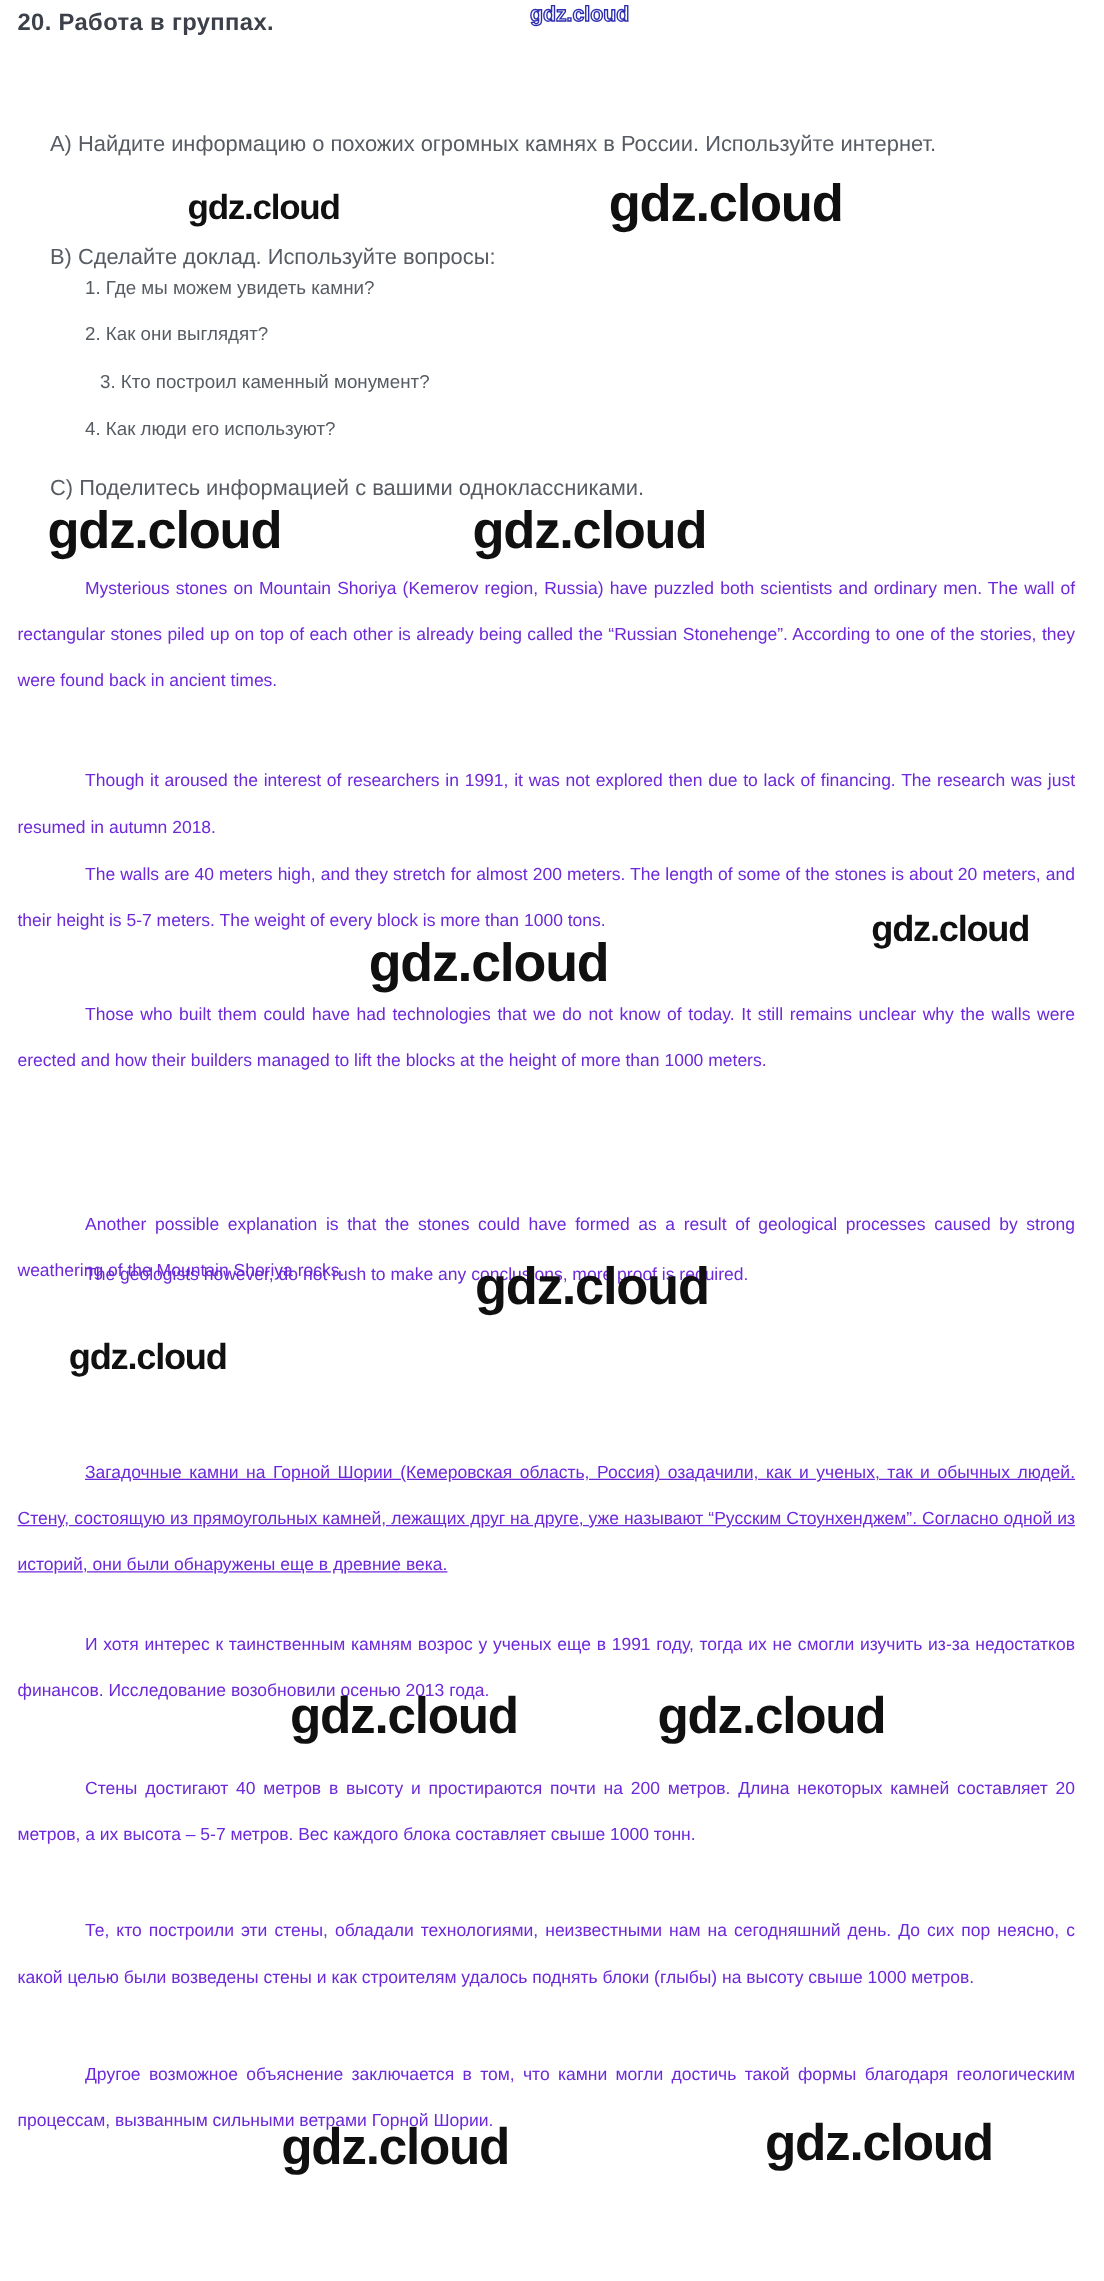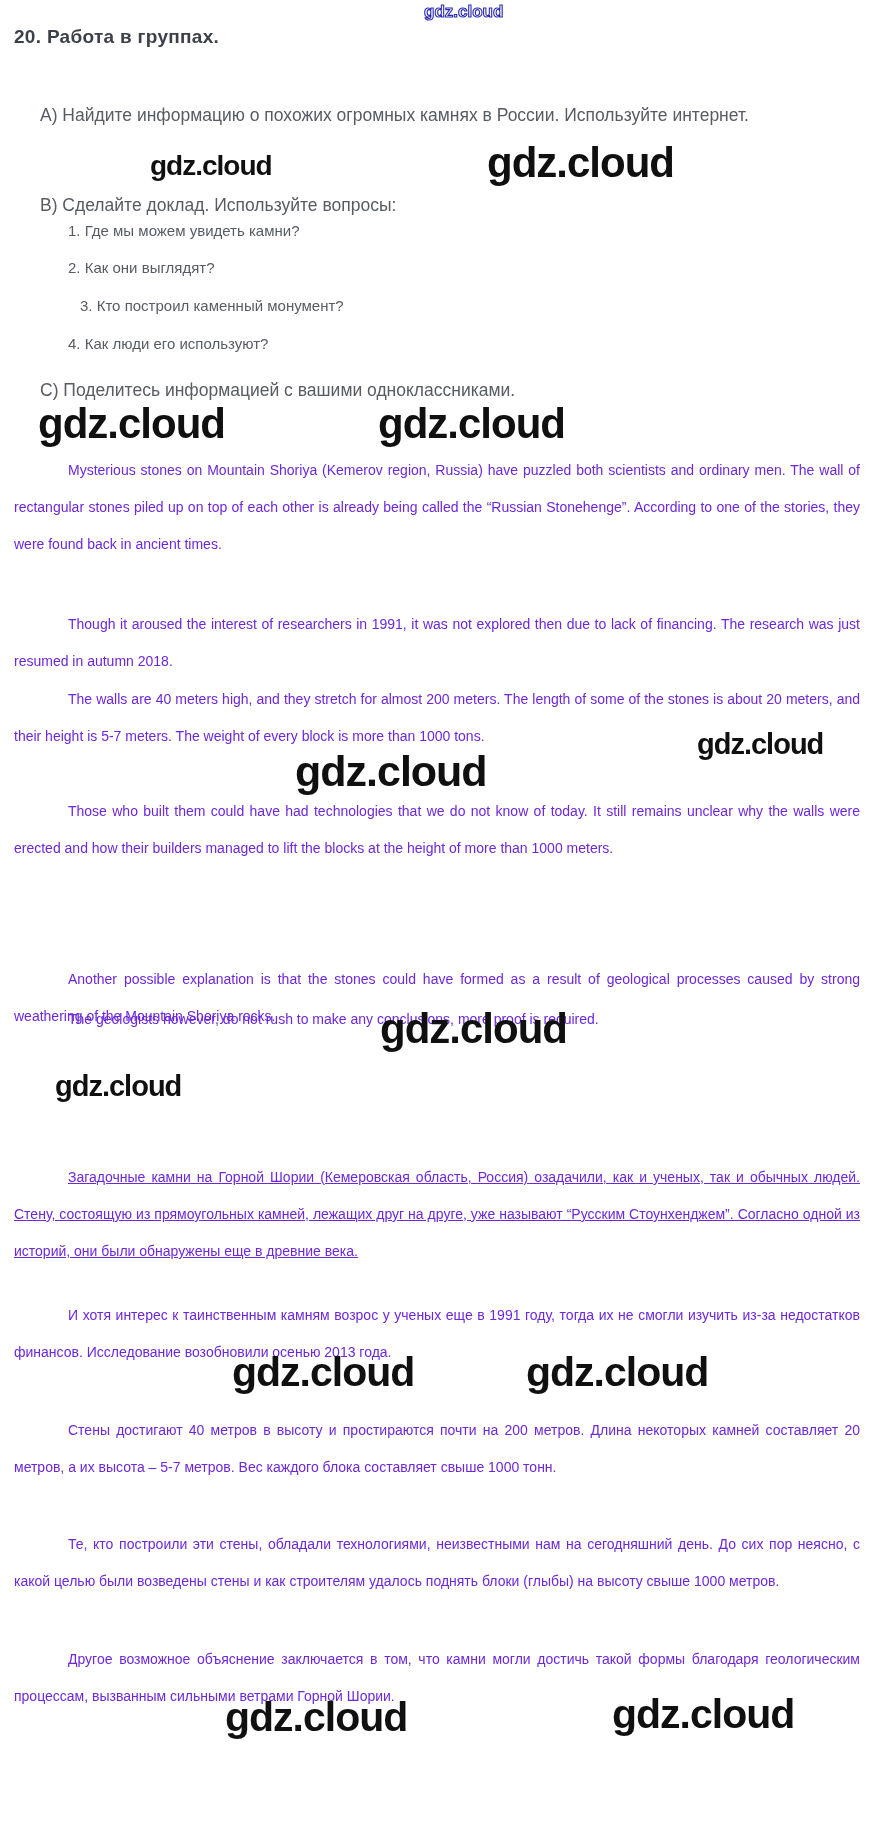--- a/index.html
+++ b/index.html
@@ -1,21 +1,21 @@
 <!DOCTYPE html>
 <html><head>
 <meta charset="utf-8">
 <style>
   html,body { margin:0; padding:0; background:#ffffff; }
   .page {
     position:relative; width:883px; height:1825px; background:#ffffff;
     font-family:"Liberation Sans", sans-serif; color:#575c63; overflow:hidden;
   }
   .heading {
-    position:absolute; left:14px; top:26px; font-size:19px; font-weight:bold;
+    position:absolute; left:14px; top:8px; font-size:19px; font-weight:bold;
     color:#3c4149; letter-spacing:0.3px;
   }
   .task {
     position:absolute; left:40px; width:822px; font-size:17.5px;
     line-height:38px; text-align:justify; color:#575c63;
   }
   .hang { padding-left:28px; text-indent:-28px; }
   .task-a { top:88px; line-height:55px; }
   .task-b { top:186px; }
   .task-c { top:371px; }

